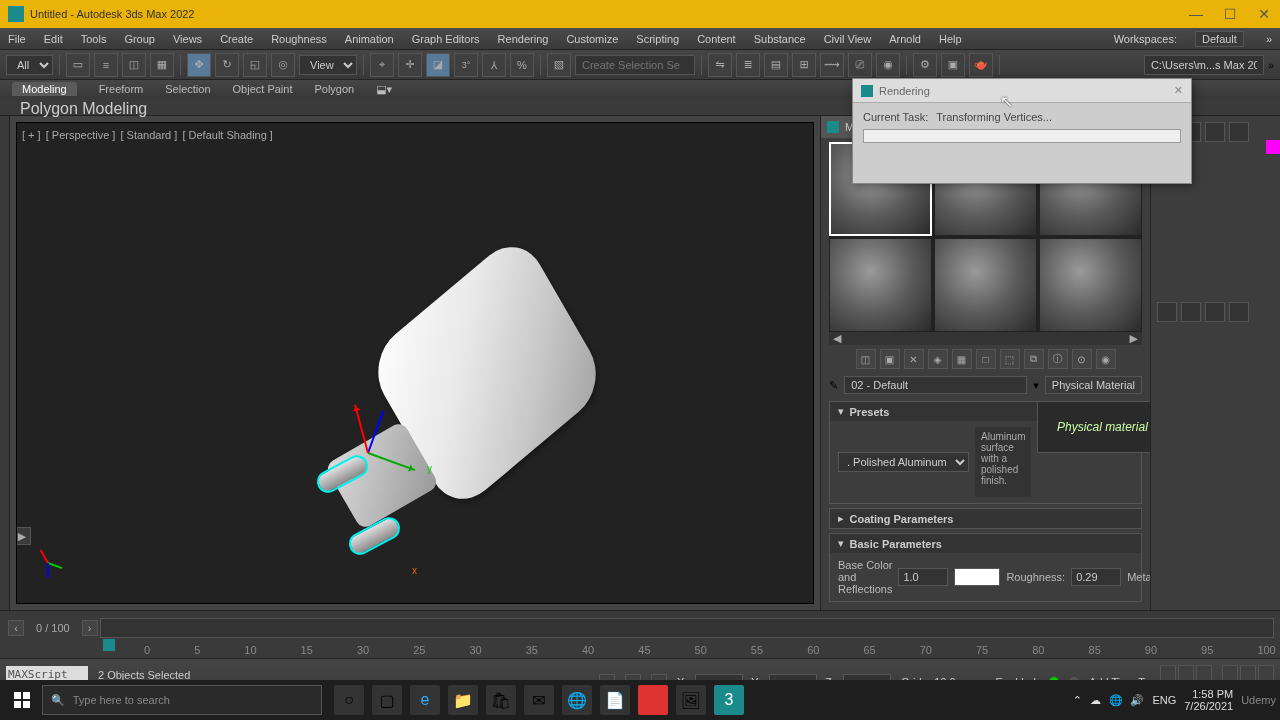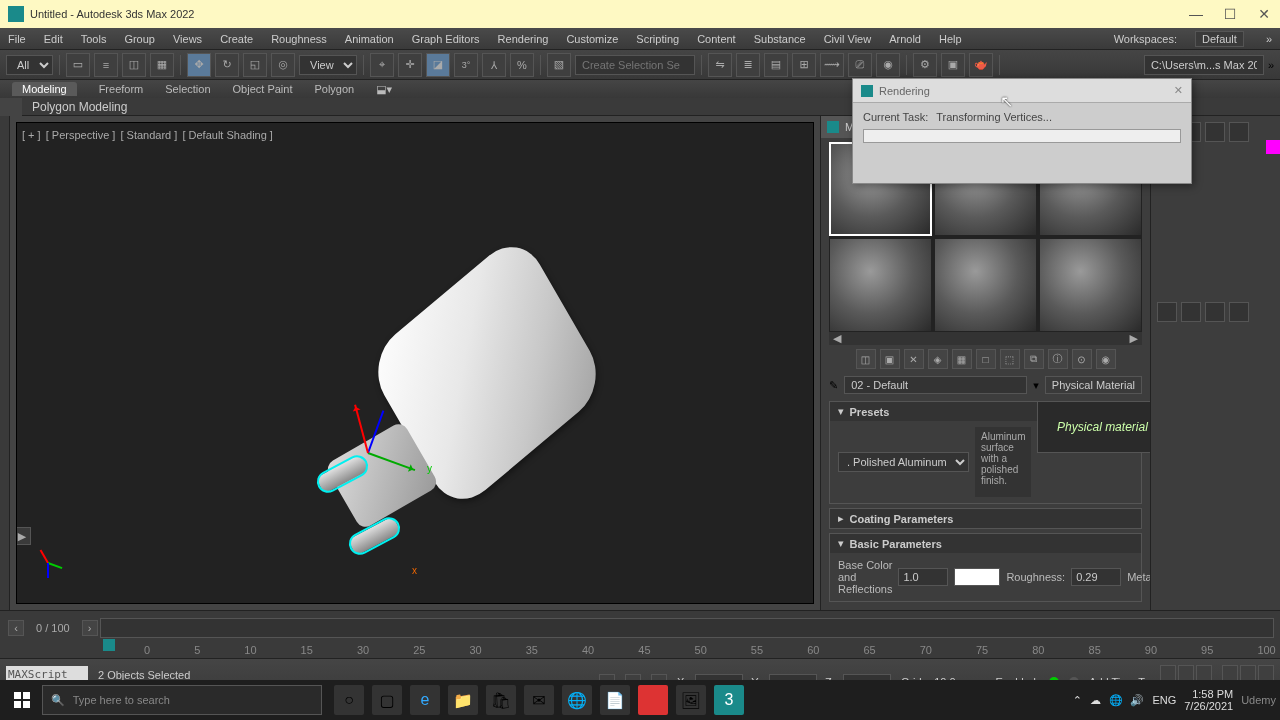--- a/index.html
+++ b/index.html
@@ -1,33 +1,33 @@
 <!DOCTYPE html>
 <html><head>
 <meta charset="utf-8">
 <style>
 * { margin: 0; padding: 0; box-sizing: border-box; font-family: 'Segoe UI', Arial, sans-serif; font-size: 11px; user-select: none; }
 body { background: #444; width: 1280px; height: 720px; overflow: hidden; position: relative; }
-.titlebar { height: 28px; background: #fef9c3; display: flex; align-items: center; padding: 0 8px; }
+.titlebar { height: 28px; background: #eab308; display: flex; align-items: center; padding: 0 8px; }
 .titlebar .icon { width: 16px; height: 16px; background: #1a8a8a; margin-right: 6px; }
 .titlebar .title { color: #333; flex: 1; }
 .titlebar .winbtns { display: flex; gap: 18px; }
 .titlebar .winbtn { width: 16px; height: 16px; display: flex; align-items: center; justify-content: center; color: #555; font-size: 14px; }
 .menubar { height: 22px; background: linear-gradient(#4a4a4a, #3a3a3a); display: flex; align-items: center; padding: 0 8px; gap: 18px; color: #ccc; font-size: 12px; border-bottom: 1px solid #222; }
 .menubar .wslab { margin-left: auto; }
 .menubar .wssel { background: #3a3a3a; border: 1px solid #555; padding: 1px 6px; color: #ccc; }
 .toolbar { height: 30px; background: linear-gradient(#454545, #383838); display: flex; align-items: center; padding: 0 6px; gap: 4px; border-bottom: 1px solid #222; }
 .tb-sel { background: #333; border: 1px solid #555; color: #ccc; padding: 2px 6px; height: 20px; }
 .tb-btn { width: 24px; height: 24px; background: #3f3f3f; border: 1px solid #555; display: flex; align-items: center; justify-content: center; color: #aaa; }
 .tb-btn.active { background: #5a7a9a; }
 .tb-spacer { width: 1px; height: 20px; background: #555; margin: 0 2px; }
 .tb-path { background: #333; border: 1px solid #555; color: #ccc; padding: 2px 6px; height: 20px; width: 120px; margin-left: auto; }
 .ribbon { height: 18px; background: linear-gradient(#454545, #383838); display: flex; align-items: center; padding: 0 12px; gap: 22px; color: #bbb; font-size: 11px; }
 .ribbon .tab.active { background: #5a5a5a; color: #fff; padding: 1px 10px; border-radius: 3px 3px 0 0; }
-.polymod { height: 18px; background: #3a3a3a; color: #ccc; padding: 2px 10px; font-size: 12px; border-bottom: 1px solid #222; margin-left: 22px; }
+.polymod { height: 18px; background: #3a3a3a; color: #ccc; padding: 2px 20px; font-size: 16px; border-bottom: 1px solid #222; }
 .main { display: flex; height: 494px; }
 .leftcol { width: 10px; background: #3a3a3a; border-right: 1px solid #222; }
 .viewport { flex: 1; background: #222; margin: 6px; border: 1px solid #000; position: relative; overflow: hidden; }
 .vplabel { position: absolute; top: 6px; left: 4px; color: #aaa; font-size: 11px; }
 .vplabel span { padding: 0 1px; }
 .chargerwrap { position: absolute; left: 290px; top: 140px; width: 360px; height: 300px; }
 .chargerbody { position: absolute; left: 80px; top: 20px; width: 200px; height: 180px; background: linear-gradient(135deg, #fff 0%, #e8e8e8 40%, #c8c8c8 70%, #a0a0a0 100%); border-radius: 40px; transform: rotate(-30deg) skew(0deg, -10deg); box-shadow: 0 3px 6px rgba(0,0,0,0.4); }
 .chargerneck { position: absolute; left: 30px; top: 175px; width: 90px; height: 75px; background: linear-gradient(135deg, #ddd, #999); transform: rotate(-30deg); border-radius: 10px; }
 .pin1 { position: absolute; left: 8px; top: 200px; width: 55px; height: 22px; background: linear-gradient(180deg, #e0e0e0, #888); border-radius: 11px; transform: rotate(-28deg); border: 2px solid #00f0f0; }
 .pin2 { position: absolute; left: 40px; top: 262px; width: 55px; height: 22px; background: linear-gradient(180deg, #e0e0e0, #888); border-radius: 11px; transform: rotate(-28deg); border: 2px solid #00f0f0; }

